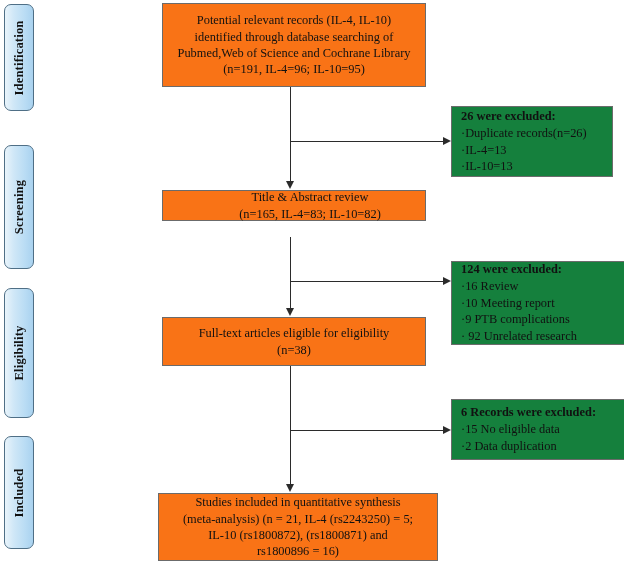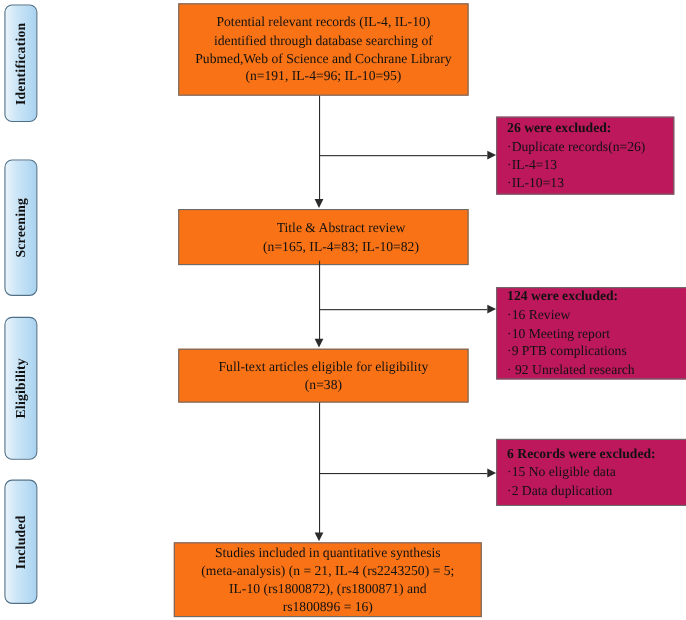--- a/index.html
+++ b/index.html
@@ -56,21 +56,21 @@
     font-size: 12.4px;
     line-height: 1.32;
     color: #111111;
     padding: 2px 4px;
   }
   .flow-box .line { display: block; white-space: nowrap; }
 
   .excl-box {
     position: absolute;
     border: 1px solid #6b6b6b;
-    background: #be185d;
+    background: #15803d;
     box-sizing: border-box;
     display: flex;
     flex-direction: column;
     align-items: flex-start;
     justify-content: center;
     text-align: left;
     font-size: 12.4px;
     line-height: 1.36;
     color: #111111;
     padding: 3px 6px 3px 9px;
@@ -134,21 +134,21 @@
     <span class="stage-label">Included</span>
   </div>
 
   <div class="flow-box" style="left:162px; top:3px; width:264px; height:84px;">
     <span class="line">Potential relevant records (IL-4, IL-10)</span>
     <span class="line">identified through database searching of</span>
     <span class="line">Pubmed,Web of Science and Cochrane Library</span>
     <span class="line">(n=191, IL-4=96; IL-10=95)</span>
   </div>
 
-  <div class="flow-box" style="left:162px; top:190px; width:264px; height:51px;padding-left:36px;">
+  <div class="flow-box" style="left:162px; top:190px; width:264px; height:31px;padding-left:36px;">
     <span class="line">Title  &amp;  Abstract review</span>
     <span class="line">(n=165, IL-4=83; IL-10=82)</span>
   </div>
 
   <div class="flow-box" style="left:162px; top:317px; width:264px; height:49px;">
     <span class="line">Full-text articles eligible for eligibility</span>
     <span class="line">(n=38)</span>
   </div>
 
   <div class="flow-box" style="left:158px; top:493px; width:280px; height:68px;">

